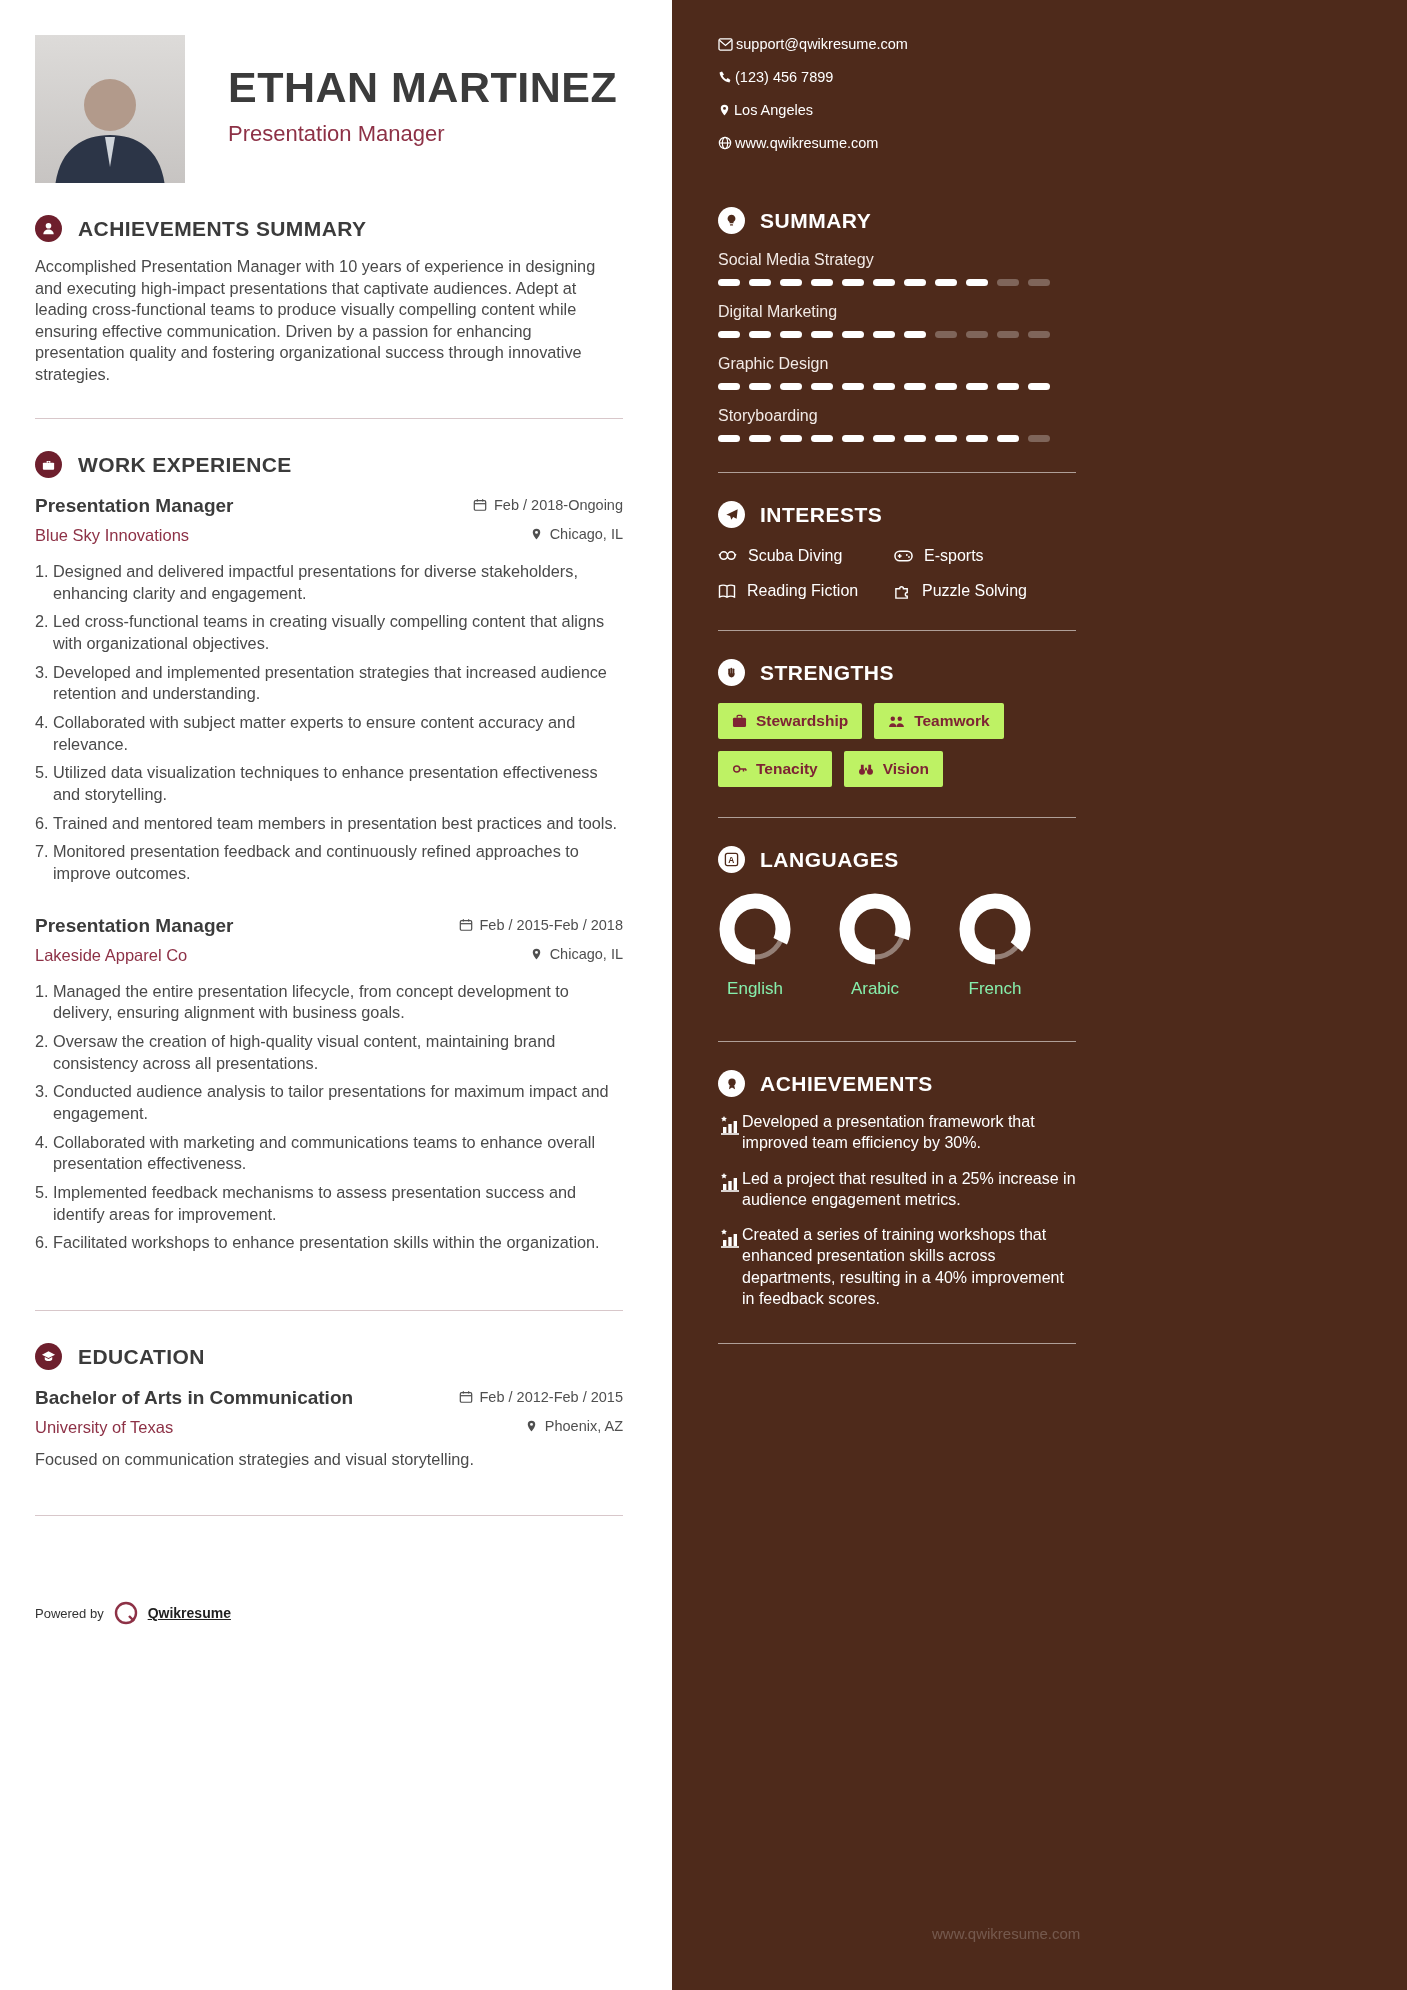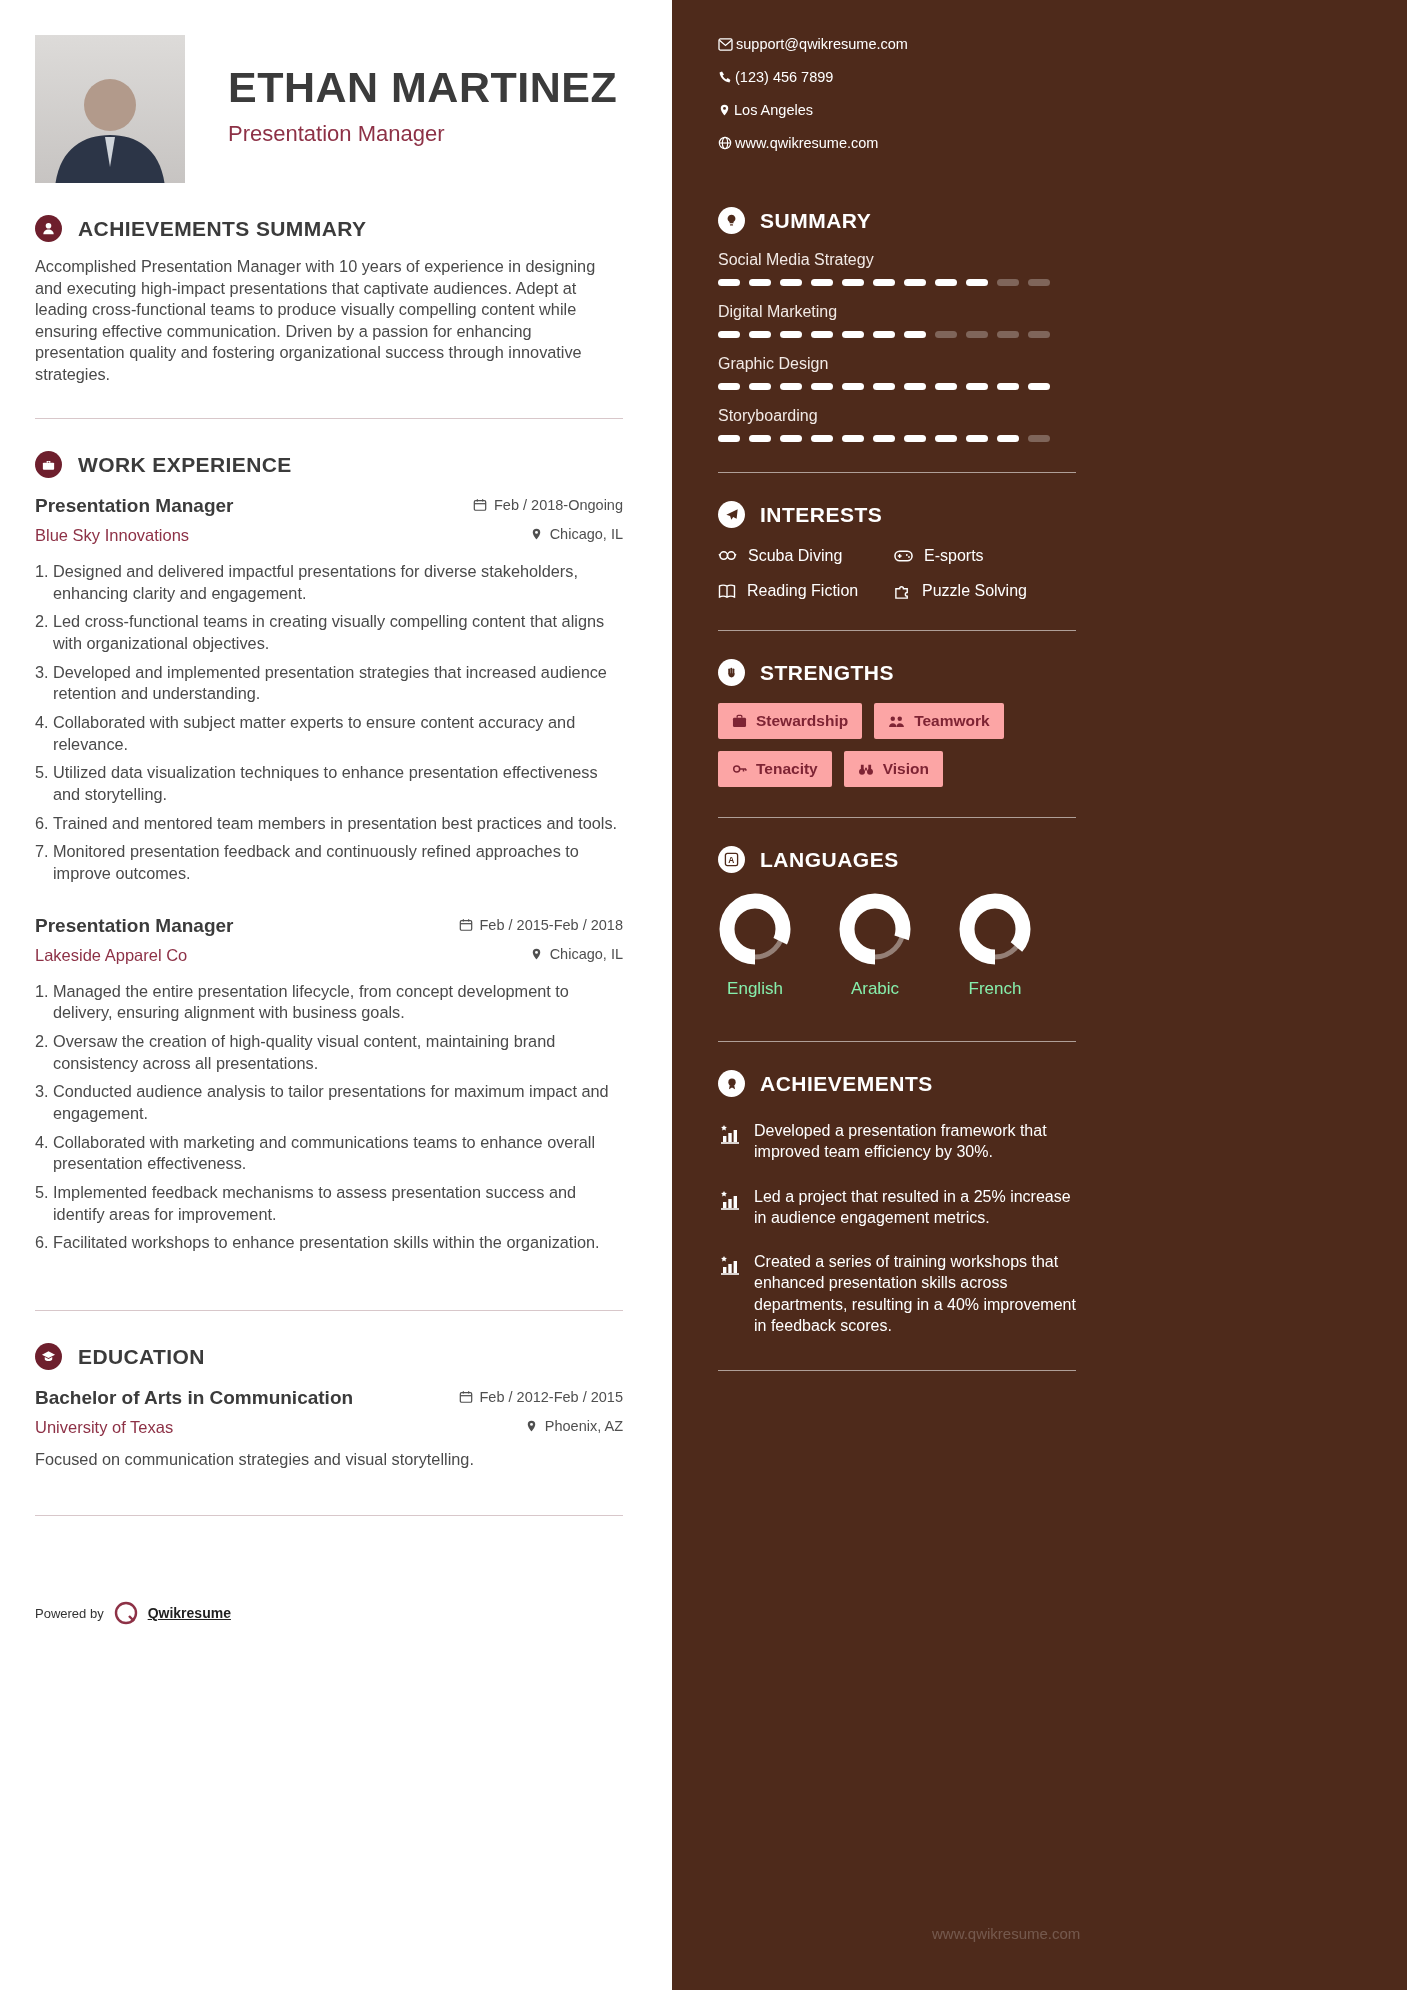--- a/index.html
+++ b/index.html
@@ -62,30 +62,30 @@
   .dash.on { opacity:1; }
 
   .rhr { border:0; border-top:1px solid rgba(255,255,255,.55); margin:30px 0 0; }
   .r-sec { margin-top:28px; }
 
   .interests-grid { display:grid; grid-template-columns:176px 1fr; row-gap:17px; margin-top:19px; }
   .interest { display:flex; align-items:center; gap:11px; font-size:16px; color:#fff; }
   .interest svg { color:#fff; flex:0 0 auto; }
 
   .strengths-wrap { display:flex; flex-wrap:wrap; gap:12px; margin-top:17px; }
-  .strength { background:#fca5a5; color:#7e2434; display:inline-flex; align-items:center; gap:9px; padding:9px 14px; font-size:15.5px; font-weight:bold; border-radius:2px; }
+  .strength { background:#bef264; color:#7e2434; display:inline-flex; align-items:center; gap:9px; padding:9px 14px; font-size:15.5px; font-weight:bold; border-radius:2px; }
   .strength svg { color:#7e2434; }
 
   .langs { display:flex; gap:46px; margin-top:19px; }
   .lang { display:flex; flex-direction:column; align-items:center; }
   .donut-bg { fill:none; stroke:rgba(255,255,255,.4); stroke-width:5; }
   .donut-fg { fill:none; stroke:#fff; stroke-width:15; }
   .lang-name { margin-top:13px; font-size:17px; color:#86efac; }
 
-  .ach { display:flex; gap:12px; margin-top:23px; }
+  .ach { display:flex; gap:0; margin-top:14px; }
   .ach svg { flex:0 0 auto; margin-top:2px; color:#fff; }
   .ach-text { font-size:16px; line-height:1.33; color:#fff; }
 
   .watermark { position:absolute; bottom:48px; left:260px; font-size:15px; color:rgba(255,255,255,.22); }
 </style>
 </head>
 <body>
 
 <div class="page">
 

